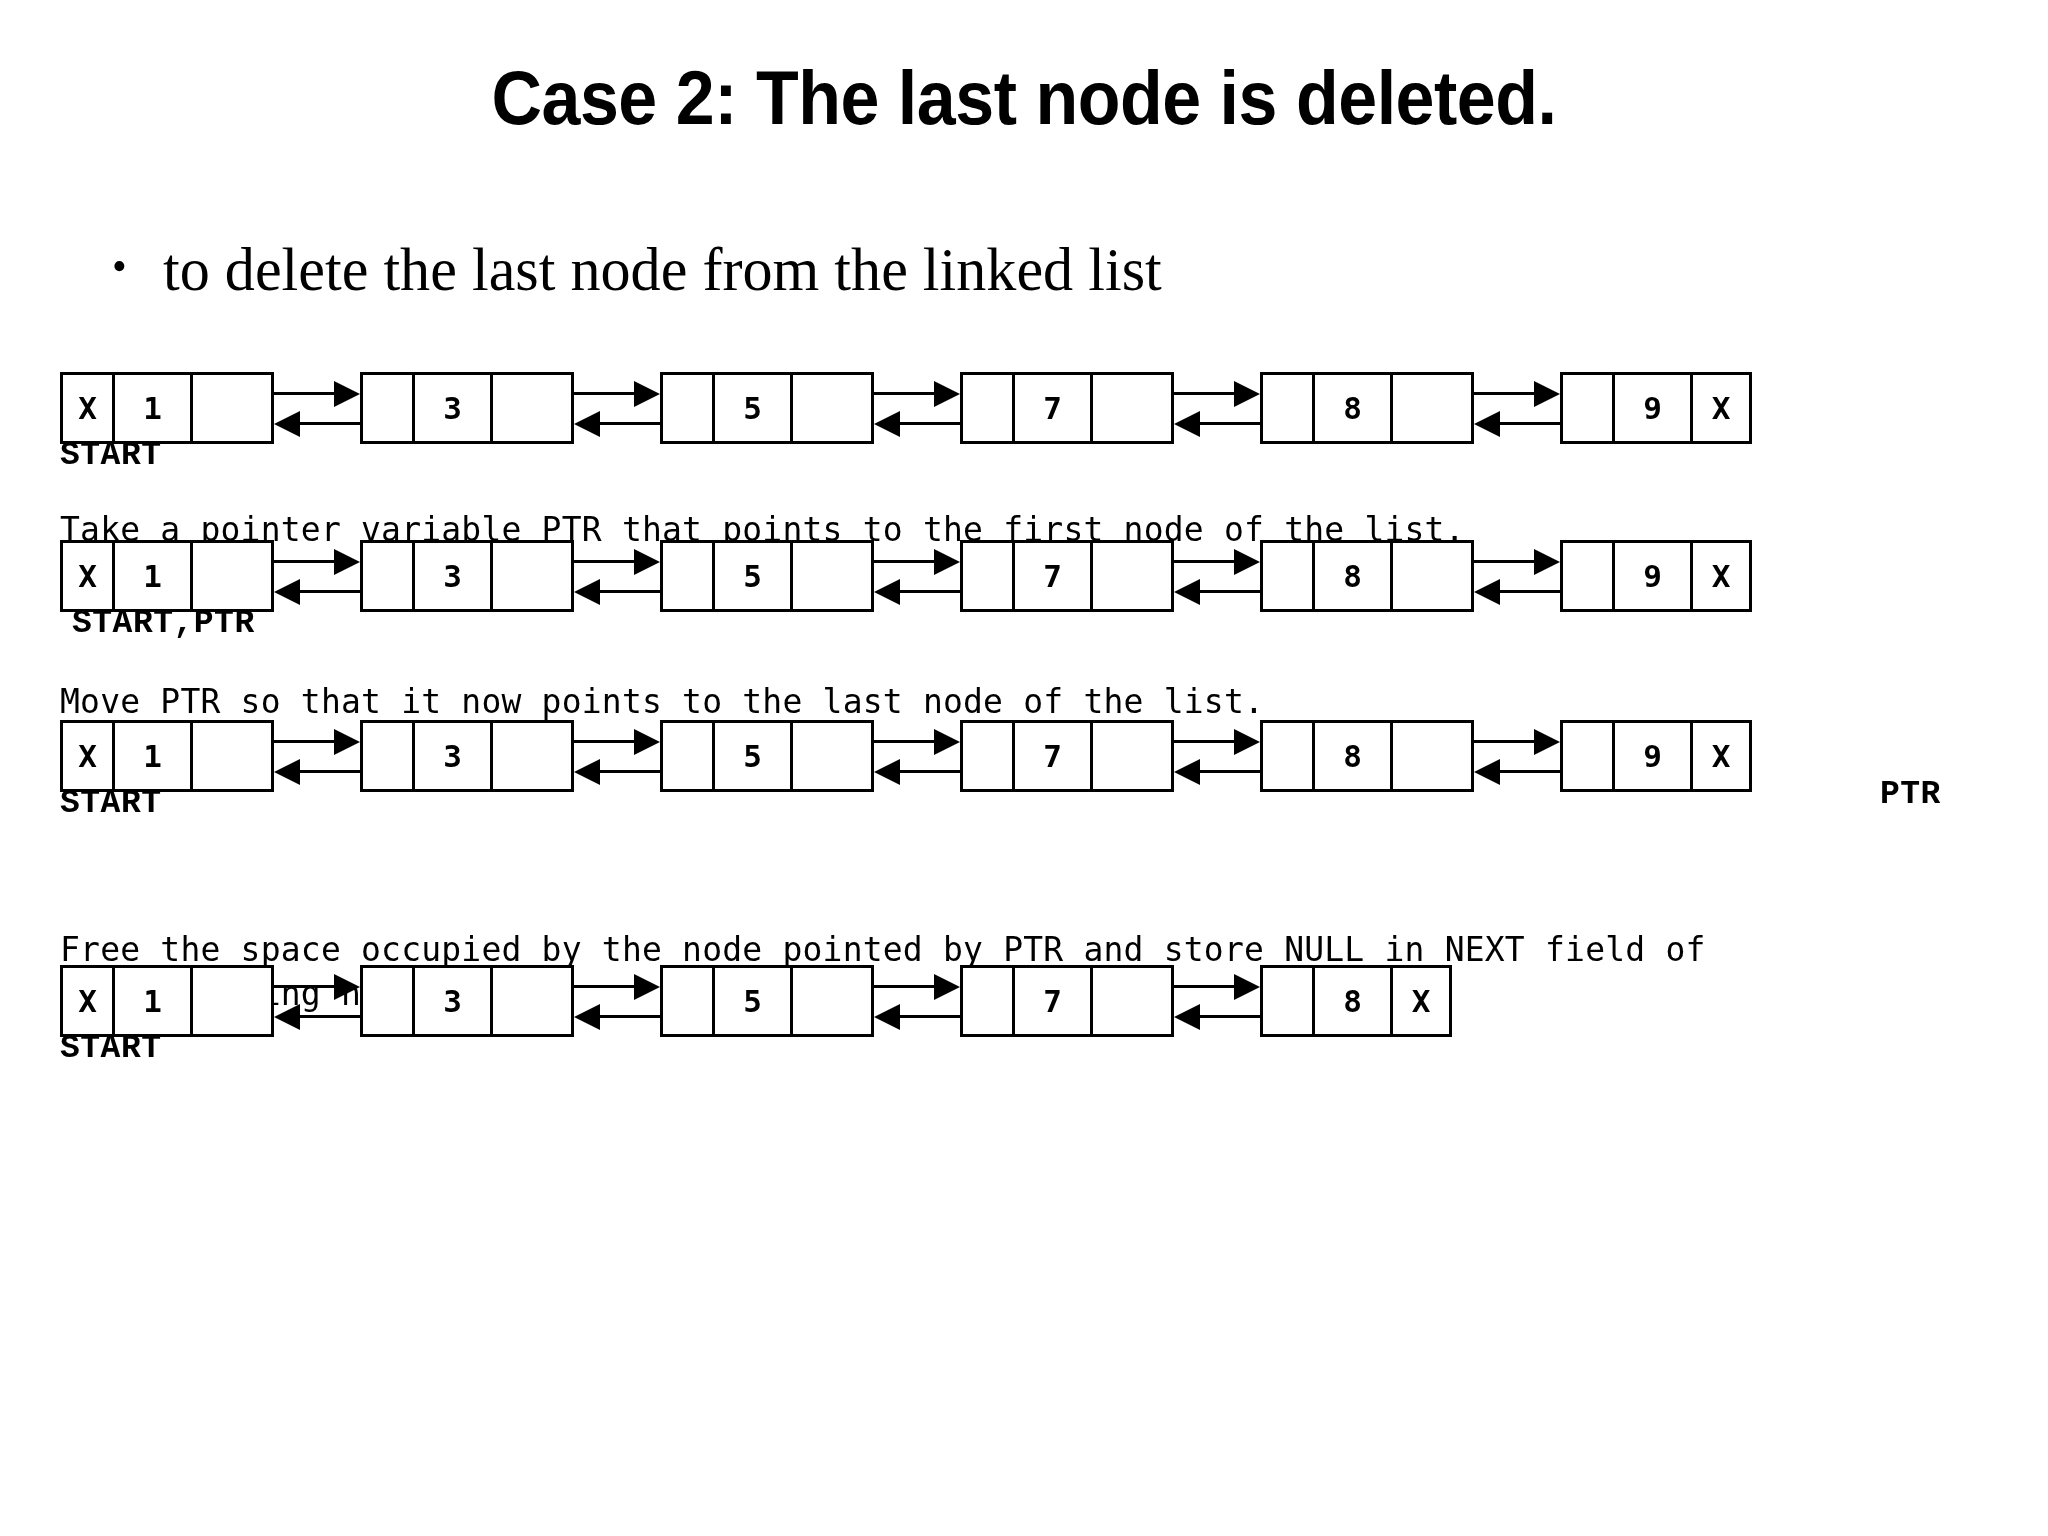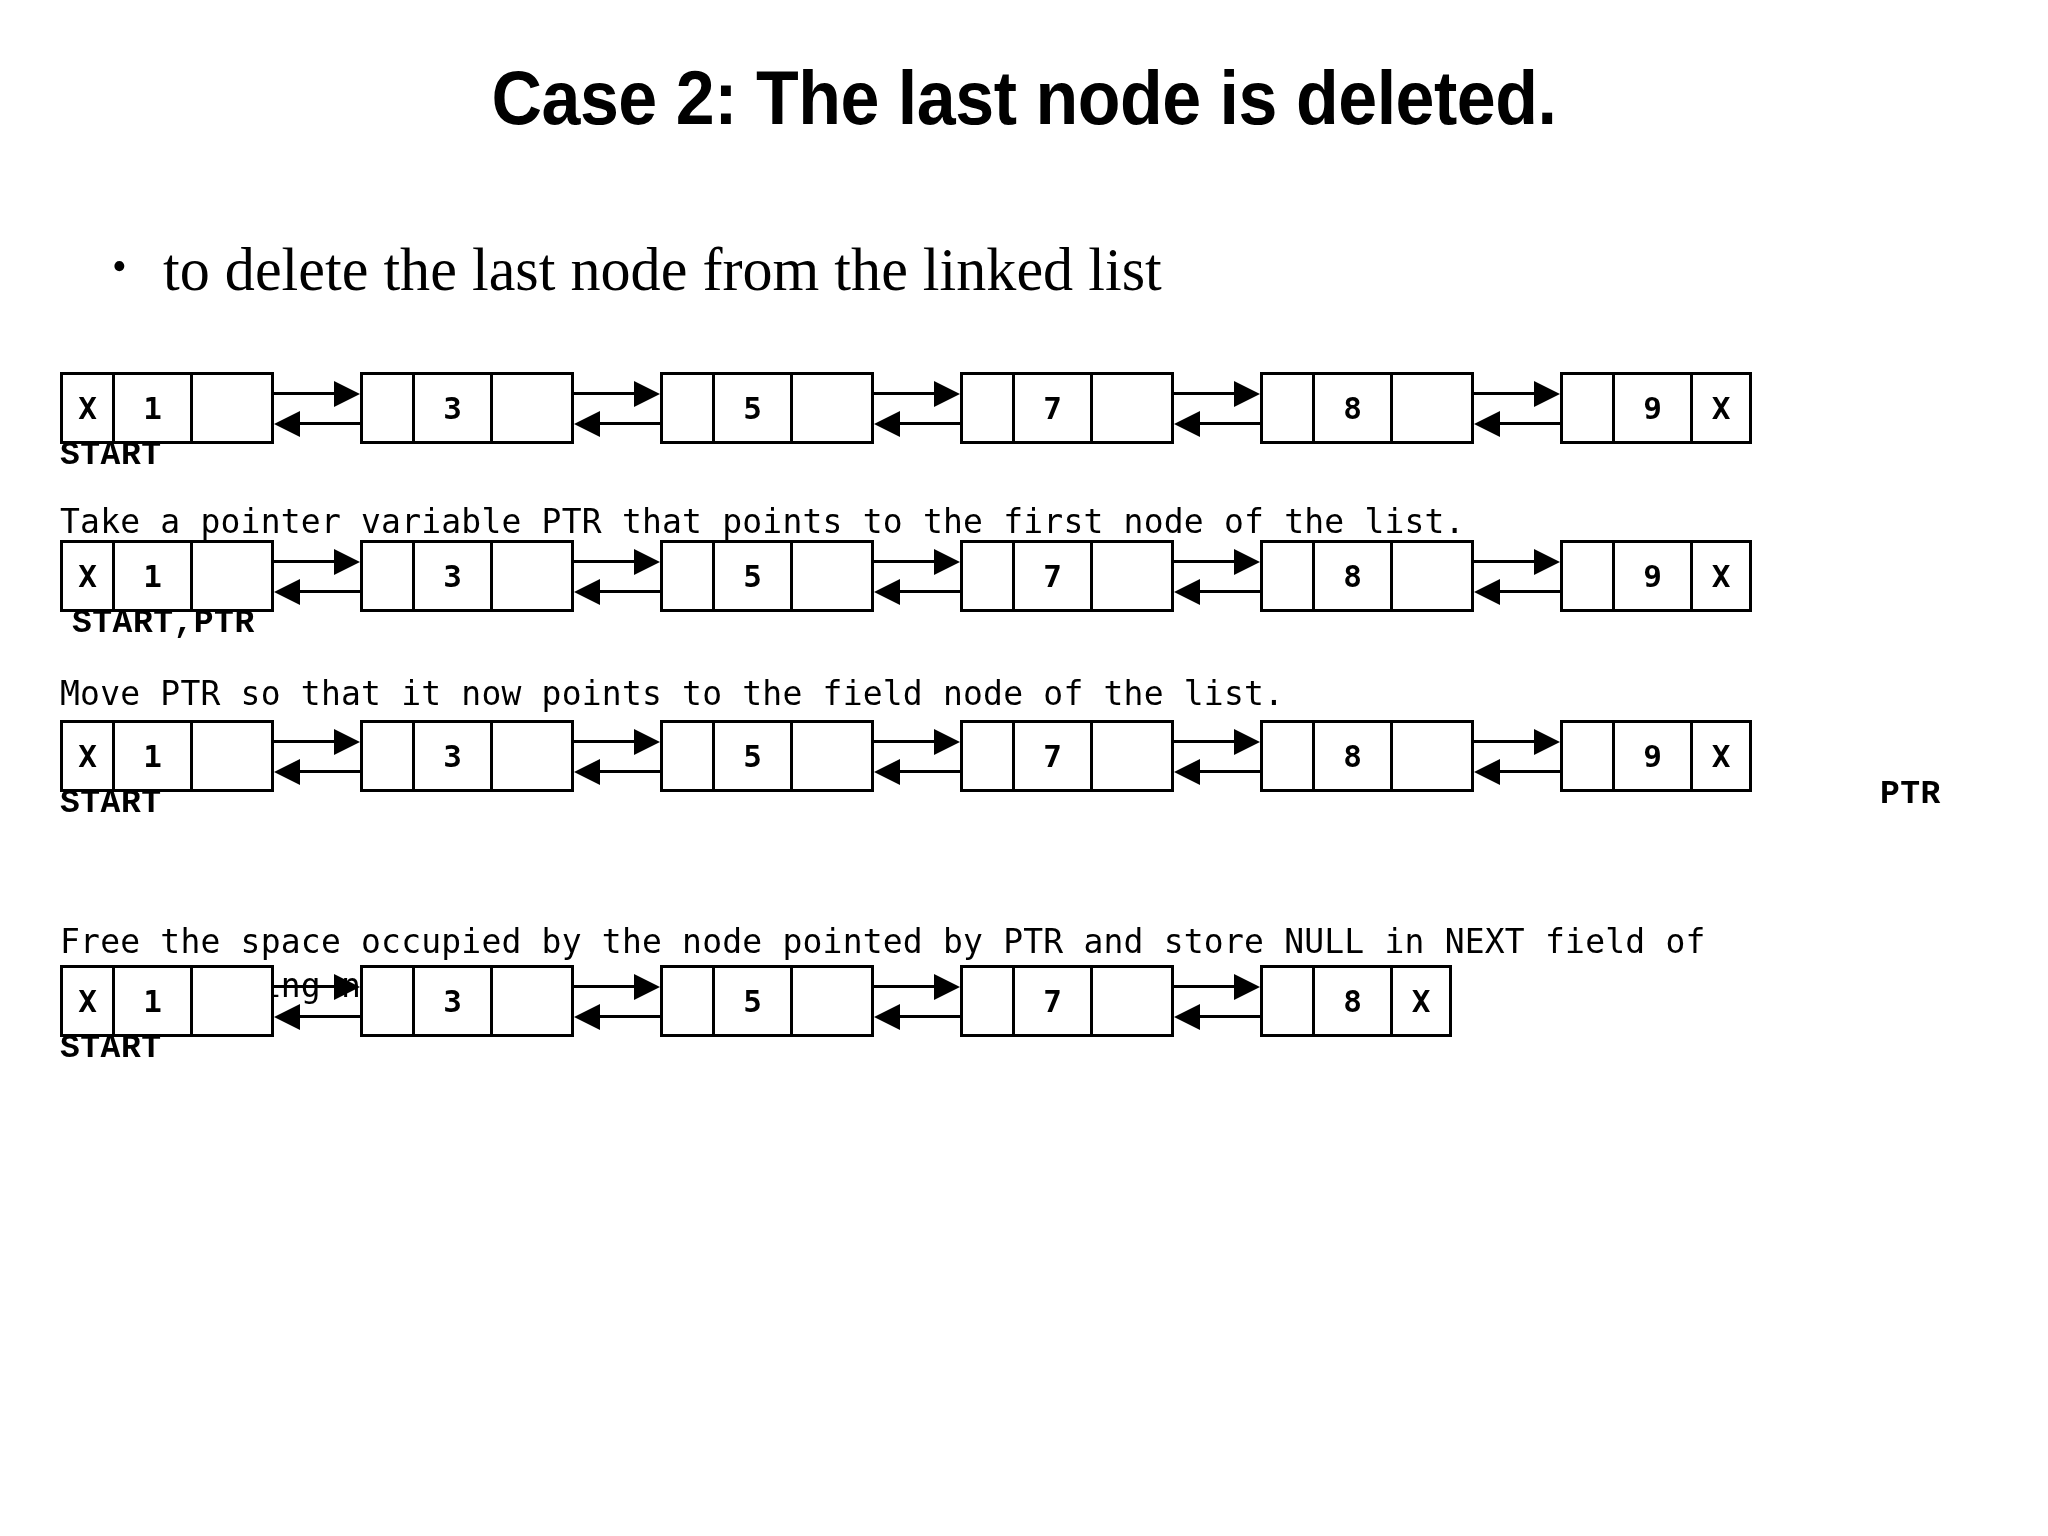--- a/index.html
+++ b/index.html
@@ -135,20 +135,21 @@
   .instruction {
     position: absolute;
     left: 60px;
     font-family: "DejaVu Sans Mono", "Liberation Mono", monospace;
     font-size: 33px;
     font-weight: 500;
     line-height: 1.32;
     letter-spacing: 0.2px;
     width: 1960px;
     white-space: pre-wrap;
+    margin-top: 8px;
   }
 </style>
 </head>
 <body>
 
 <div id="slide-title">Case 2: The last node is deleted.</div>
 
 <div id="bullet-row">
   <span class="bullet-dot">•</span>
   <span class="bullet-text">to delete the last node from the linked list</span>
@@ -277,21 +278,21 @@
       <span class="head l"></span>
     </div>
     <div class="node">
       <div class="cell prev"></div>
       <div class="cell data">9</div>
       <div class="cell nullx">X</div>
     </div>
   </div>
 <div class="ptr-label" style="top:605px; left:60px;margin-left:12px;">START,PTR</div>
 
-<div class="instruction" style="top:672px;">Move PTR so that it now points to the field node of the list.</div>
+<div class="instruction" style="top:672px;">Move PTR so that it now points to the last node of the list.</div>
 
 <div class="diagram" style="top:720px;">
     <div class="node">
       <div class="cell prev">X</div>
       <div class="cell data">1</div>
       <div class="cell next"></div>
     </div>
     <div class="link">
       <span class="ln fwd"></span>
       <span class="head r"></span>

